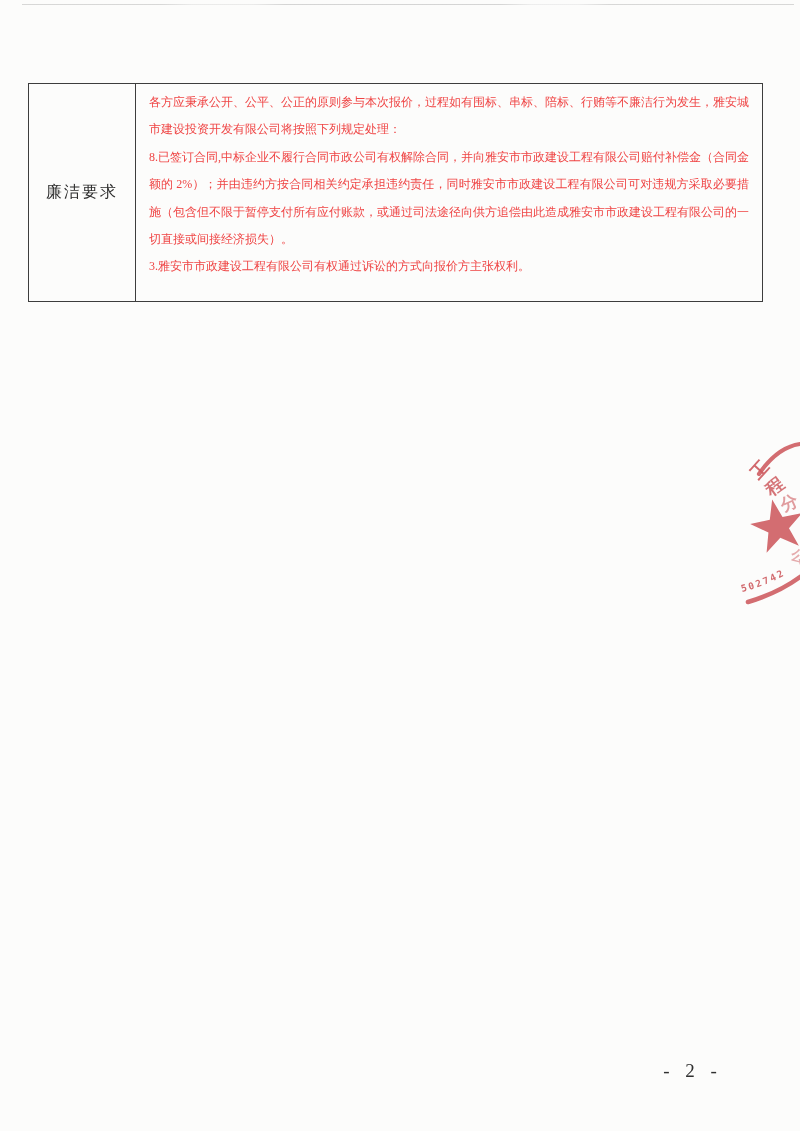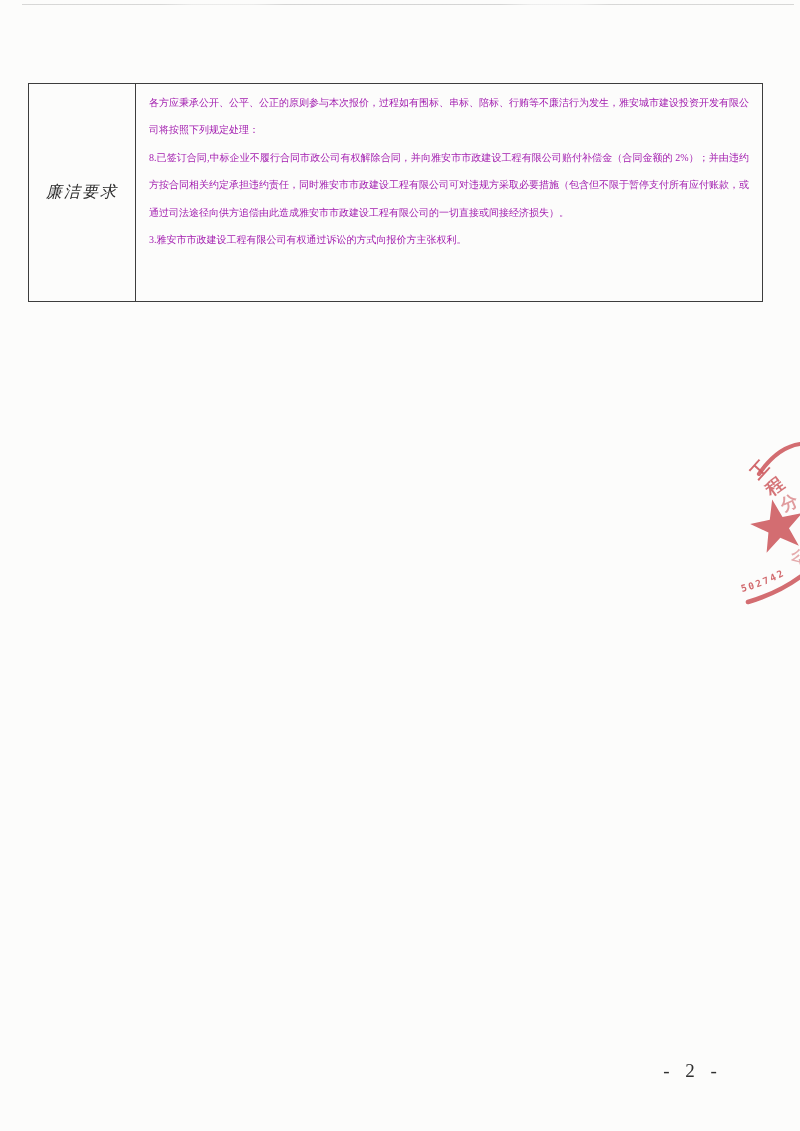--- a/index.html
+++ b/index.html
@@ -22,31 +22,31 @@
     width:735px; height:219px;
     border:1.6px solid #3d3d3d;
     box-sizing:border-box;
     display:flex;
     background:transparent;
   }
   .label-cell {
     width:107px; flex:0 0 107px;
     border-right:1.4px solid #3d3d3d;
     box-sizing:border-box;
-    display:flex; align-items:center; justify-content:center;font-style:italic;
+    display:flex; align-items:center; justify-content:center;
   }
   .label-text {
     font-size:16px; letter-spacing:2px; color:#2d2d2d;
   }
   .content-cell {
     flex:1 1 auto;
     box-sizing:border-box;
     padding:5px 13px 0 13px;
-    color:#a21caf;
-    font-size:10px;
+    color:#ef4444;
+    font-size:12px;
     line-height:27.4px;
     text-align:justify;
     overflow:hidden;
   }
   .content-cell p { margin:0; }
   .stamp {
     position:absolute; top:438px; right:0; width:72px; height:175px;
     pointer-events:none;
   }
   .page-number {

